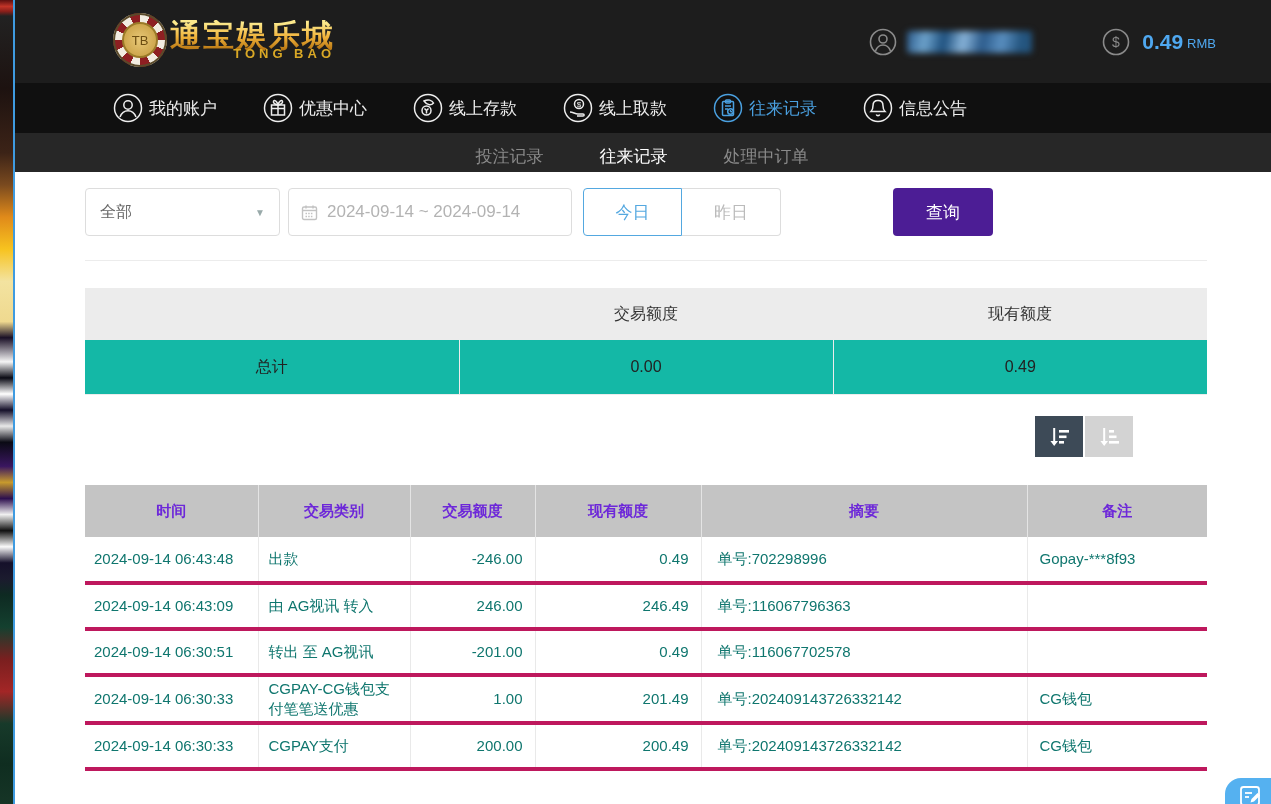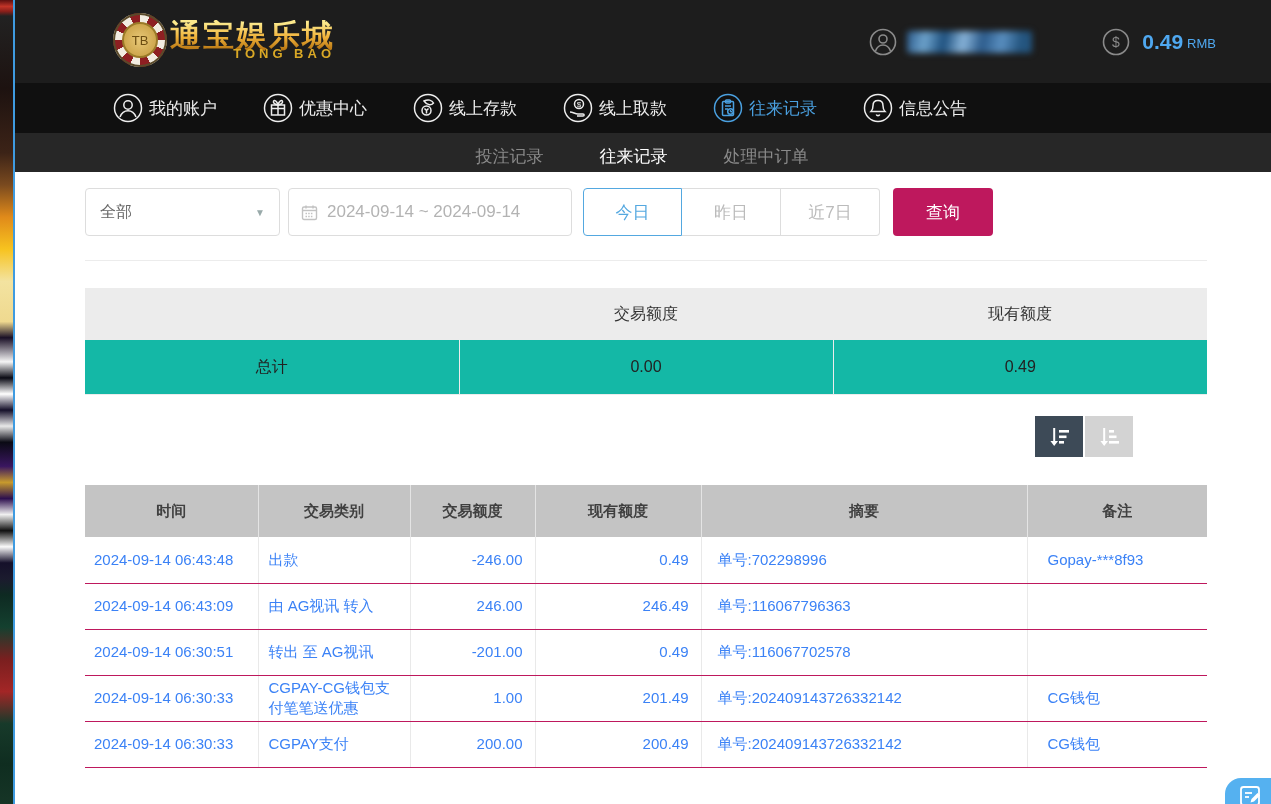--- a/index.html
+++ b/index.html
@@ -99,54 +99,54 @@
   .quick-group{position:absolute;left:498px;top:0;height:48px;display:flex;}
   .quick-btn{
     width:99px;height:48px;border:1px solid #ddd;box-sizing:border-box;background:#fff;
     display:flex;align-items:center;justify-content:center;font-size:17px;color:#bbb;cursor:pointer;
   }
   .quick-btn:first-child{border-radius:4px 0 0 4px;}
   .quick-btn:last-child{border-radius:0 4px 4px 0;border-left:none;}
   .quick-btn:nth-child(2){border-left:none;}
   .quick-btn.active{border:1px solid #54a8e0;color:#54a8e0;z-index:2;}
   .query-btn{
-    position:absolute;left:808px;top:0;width:100px;height:48px;background:#be185d;border:none;border-radius:4px;
+    position:absolute;left:808px;top:0;width:100px;height:48px;background:#4c1d95;border:none;border-radius:4px;
     color:#fff;font-size:17px;cursor:pointer;font-family:inherit;
   }
 
   .divider{position:absolute;left:72px;top:88px;width:1122px;height:1px;background:#ececec;}
 
   
   .summary{position:absolute;left:72px;top:116px;width:1122px;border-collapse:collapse;table-layout:fixed;}
   .summary th{background:#ececec;height:50px;font-size:16px;color:#333;font-weight:normal;text-align:center;}
   .summary td{height:52px;font-size:16px;color:#222;text-align:center;background:#14b8a6;border-bottom:1px solid #ececec;}
   .summary td + td{border-left:1px solid #ececec;}
 
   
   .sort-btns{position:absolute;left:1022px;top:244px;display:flex;gap:2px;}
   .sort-btn{width:48px;height:41px;border:none;display:flex;align-items:center;justify-content:center;cursor:pointer;padding:0;}
   .sort-desc{background:#3d4a57;}
   .sort-asc{background:#d3d3d3;}
 
   
   .tx-table{position:absolute;left:72px;top:313px;width:1122px;border-collapse:collapse;table-layout:fixed;}
   .tx-table th{
-    background:#c4c4c4;color:#404040;font-size:15px;font-weight:bold;height:50px;text-align:center;
+    background:#c4c4c4;color:#6d28d9;font-size:15px;font-weight:bold;height:50px;text-align:center;
     border-right:1px solid rgba(255,255,255,.55);
   }
   .tx-table th:last-child{border-right:none;}
   .tx-table td{
-    height:46px;font-size:15px;color:#3b82f6;background:#fff;line-height:20px;
-    border-bottom:1px solid #be185d;border-right:1px solid #e9e9e9;padding:2px 10px;box-sizing:border-box;
+    height:46px;font-size:15px;color:#0f766e;background:#fff;line-height:20px;
+    border-bottom:4px solid #be185d;border-right:1px solid #e9e9e9;padding:2px 10px;box-sizing:border-box;
   }
   .tx-table td:last-child{border-right:none;}
   .tx-table td:nth-child(1){padding-left:9px;}
   .tx-table td:nth-child(3),.tx-table td:nth-child(4){text-align:right;padding-right:12px;}
   .tx-table td:nth-child(5){padding-left:16px;}
-  .tx-table td:nth-child(6){padding-left:20px;}
+  .tx-table td:nth-child(6){padding-left:12px;}
 
   
   .float-btn{
     position:absolute;left:1225px;top:778px;width:60px;height:40px;background:#55b1f0;
     border-radius:16px 0 0 0;cursor:pointer;display:flex;padding:6px 0 0 13px;box-sizing:border-box;
   }
 </style>
 </head>
 <body>
 
@@ -263,21 +263,20 @@
               <line x1="5" y1="1.5" x2="5" y2="4.5"></line>
               <line x1="12" y1="1.5" x2="12" y2="4.5"></line>
               <line x1="4.5" y1="9.5" x2="12.5" y2="9.5" stroke-dasharray="1.5 1.2"></line>
               <line x1="4.5" y1="12.5" x2="12.5" y2="12.5" stroke-dasharray="1.5 1.2"></line>
           </svg>
           <span class="date-text">2024-09-14 ~ 2024-09-14</span>
         </div>
         <div class="quick-group">
           <span class="quick-btn active">今日</span>
           <span class="quick-btn">昨日</span>
-          <span class="quick-btn">近7日</span>
         </div>
         <button class="query-btn">查询</button>
       </div>
 
       <div class="divider"></div>
 
       <table class="summary">
         <colgroup>
             <col style="width:374px">
             <col style="width:374px">

